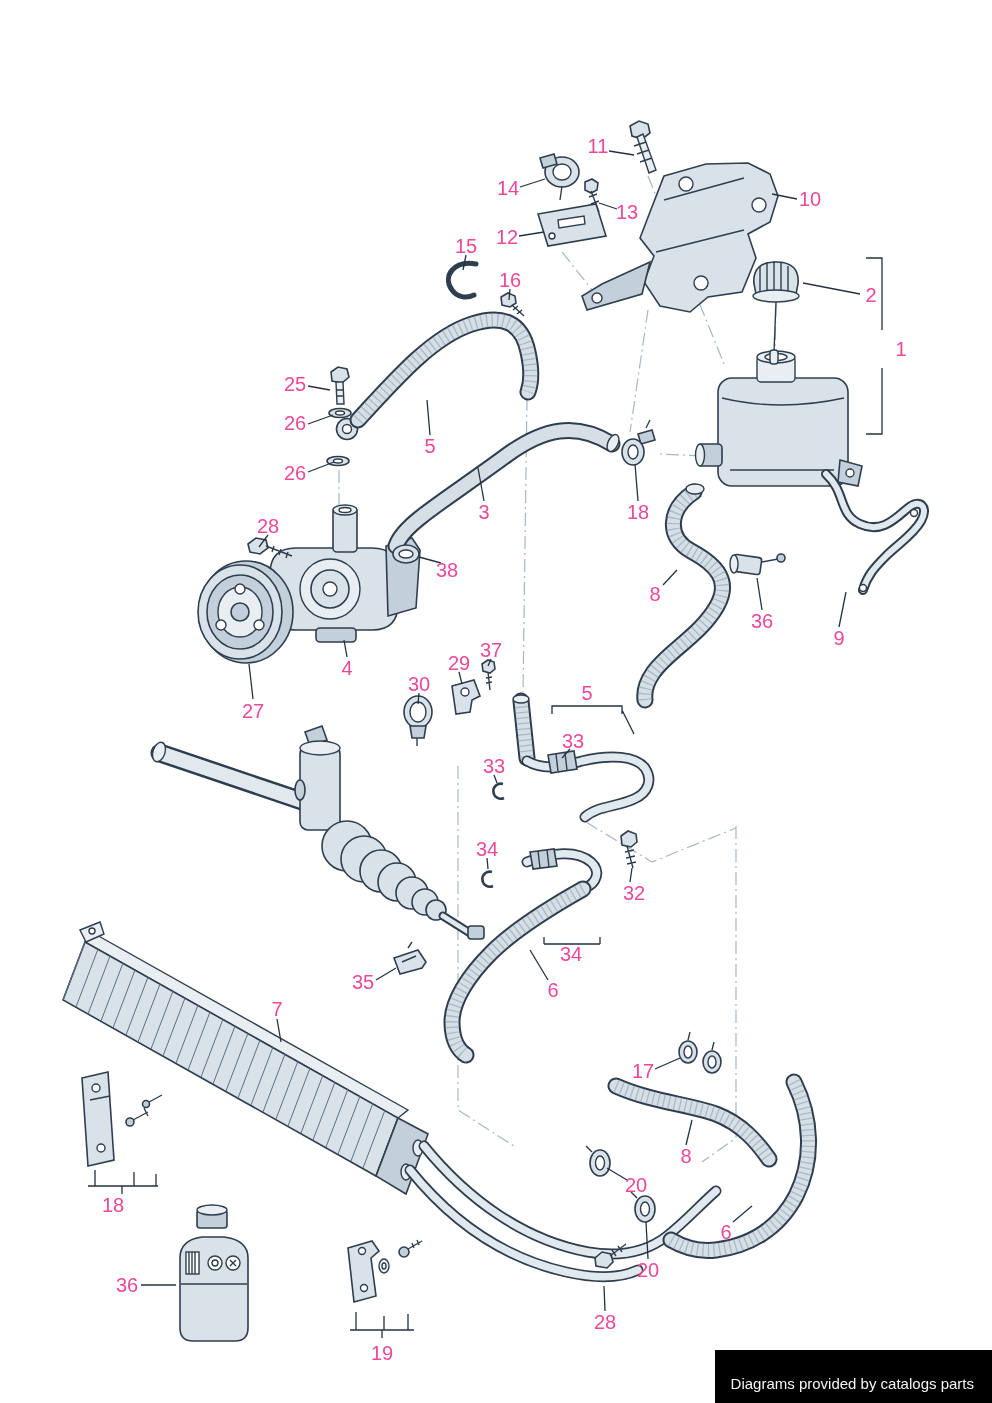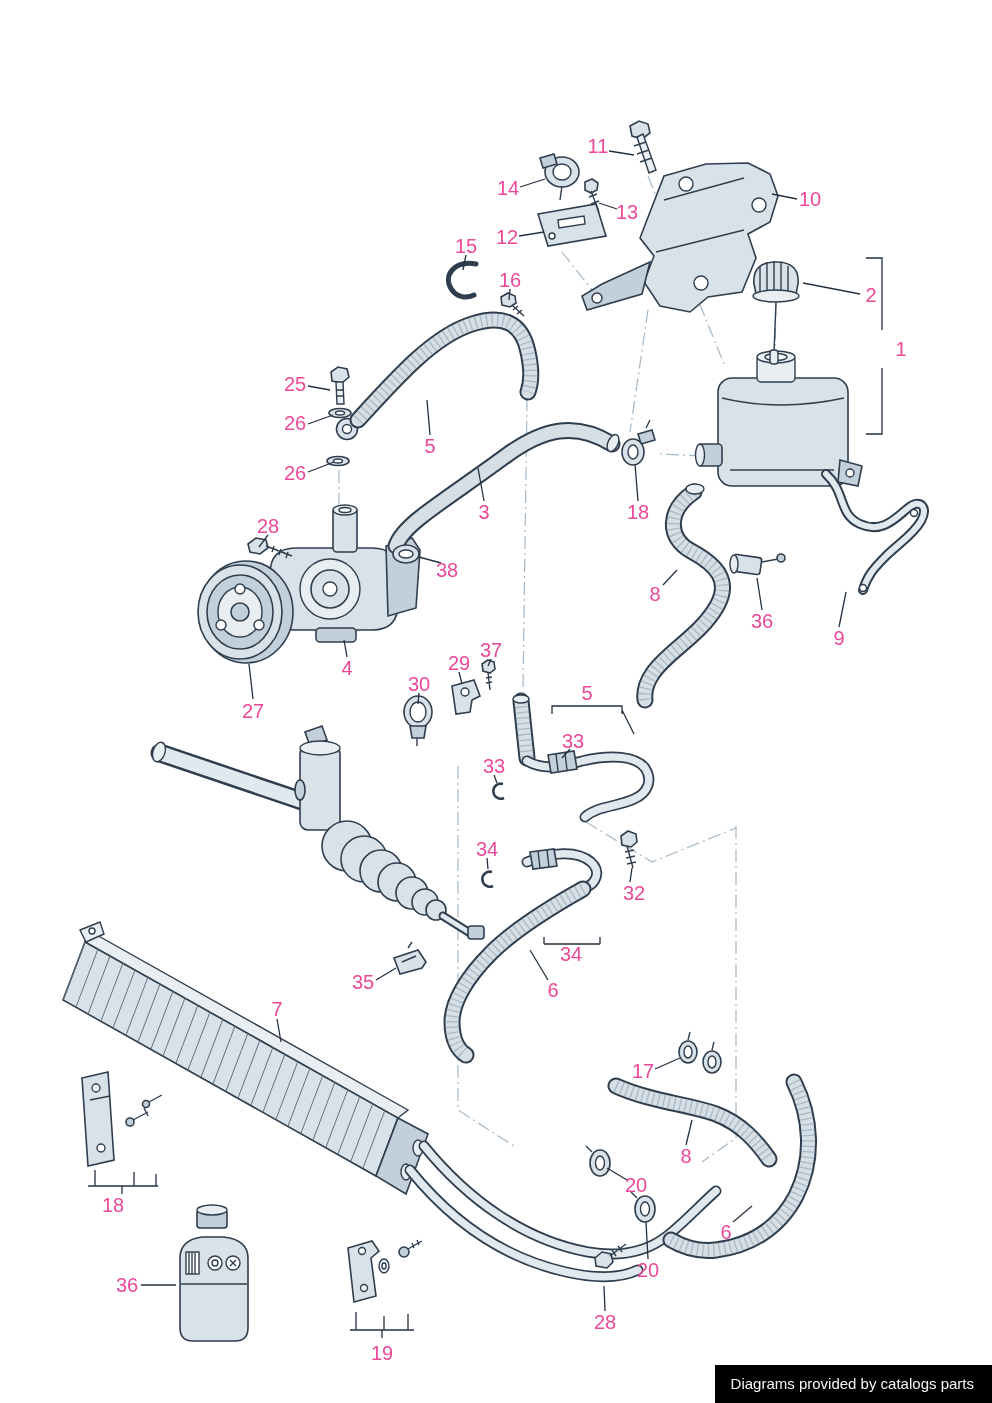--- a/index.html
+++ b/index.html
@@ -2,21 +2,21 @@
 <html><head>
 <meta charset="utf-8">
 <style>
   html,body{margin:0;padding:0;background:#fff;}
   #stage{position:relative;width:992px;height:1403px;background:#ffffff;overflow:hidden;
          font-family:"Liberation Sans",sans-serif;}
   #art{position:absolute;left:0;top:0;}
   .lbl{position:absolute;transform:translate(-50%,-50%);font-size:20px;color:#ec4899;
        font-family:"Liberation Sans",sans-serif;user-select:none;cursor:pointer;}
   .watermark{position:absolute;right:0;bottom:0;height:38px;line-height:38px;
-       background:#000;color:#f4f4f4;font-size:15px;padding:0 18px 0 16px;}
+       background:#000;color:#f4f4f4;font-size:15px;padding:15px 18px 0 16px;}
   
   .part{fill:#d9e2e9;stroke:#2f3e4e;stroke-width:1.6;}
   .part-light{fill:#e9eef2;stroke:#2f3e4e;stroke-width:1.4;}
   .part-dark{fill:#c3cfd9;stroke:#2f3e4e;stroke-width:1.6;}
   .hole{fill:#ffffff;stroke:#2f3e4e;stroke-width:1.4;}
   .thin{fill:none;stroke:#2f3e4e;stroke-width:1.4;}
   .fin{fill:none;stroke:#5c7080;stroke-width:1;}
   .lead{fill:none;stroke:#243240;stroke-width:1.3;}
   .dash{fill:none;stroke:#a5b8c6;stroke-width:1.2;stroke-dasharray:13 4 2 4;}
   .hose-o{fill:none;stroke:#2f3e4e;stroke-width:17;stroke-linecap:round;}

